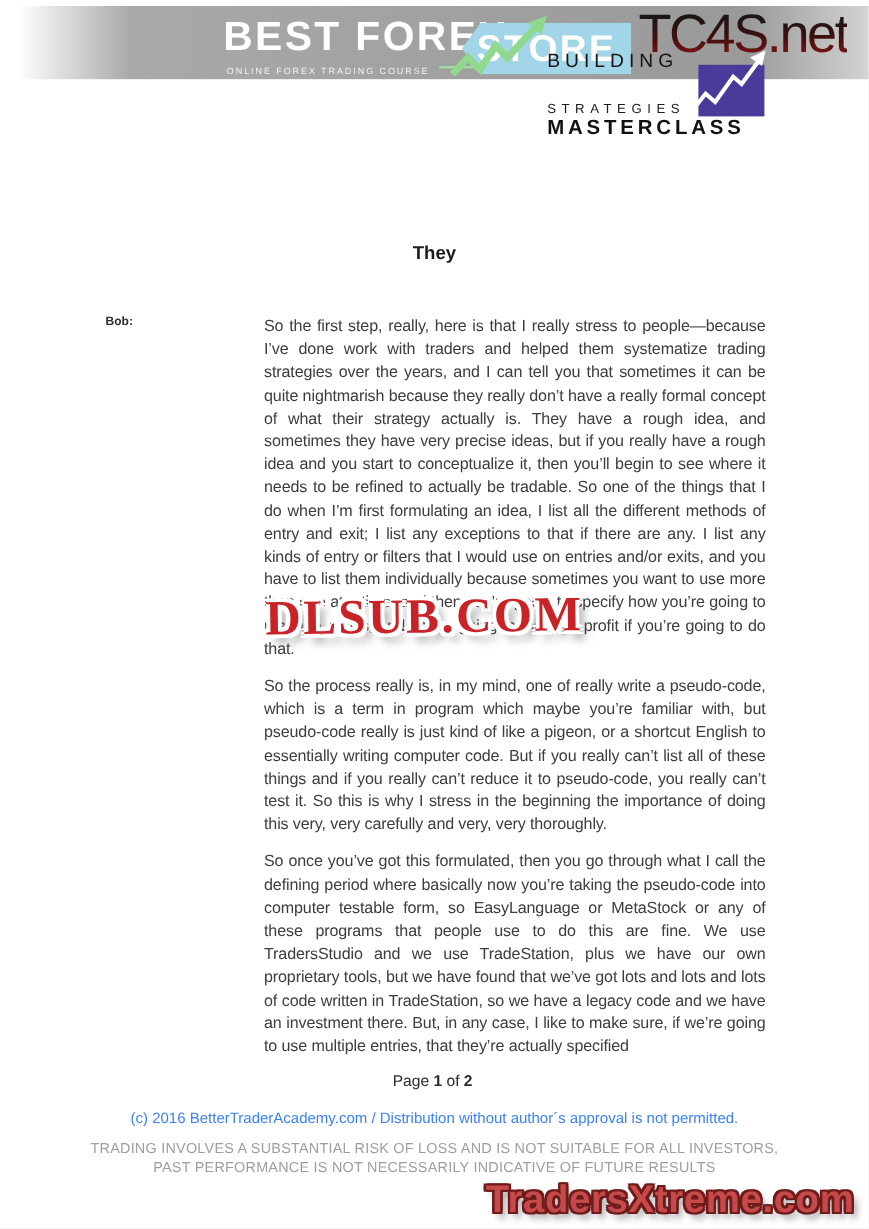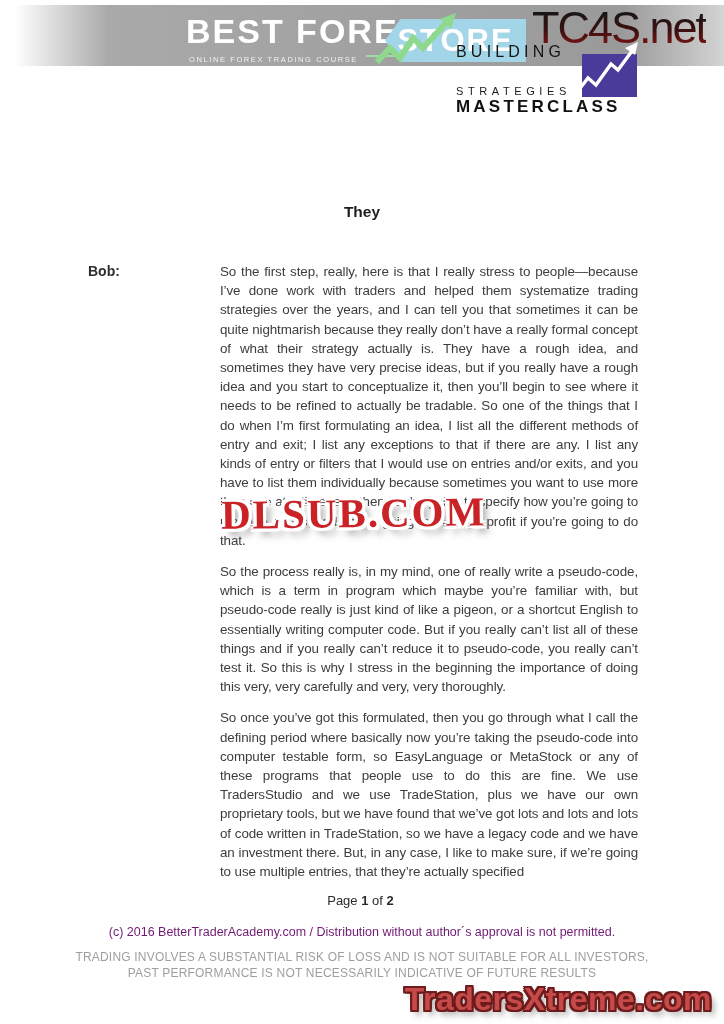--- a/index.html
+++ b/index.html
@@ -52,21 +52,21 @@
   
   .doc-title, .doc-subtitle {
     position:absolute; left:0; width:724px; text-align:center;
     font-weight:bold; color:#1c1c1c; font-size:15.5px;
   }
   .doc-title    { top:167px; }
   .doc-subtitle { top:203px; }
 
   
   .speaker {
-    position:absolute; left:88px; top:263px; font-size:14px; font-weight:bold; color:#2e2e2e;
+    position:absolute; left:88px; top:263px; font-size:10px; font-weight:bold; color:#2e2e2e;
   }
   .transcript {
     position:absolute; left:220px; top:262px; width:418px;
     font-size:13.4px; line-height:19.2px; text-align:justify;
     letter-spacing:-0.1px; color:#3d3d3d;
   }
   .transcript p { margin-bottom:12px; }
 
   
   .dlsub {
@@ -88,21 +88,21 @@
   }
 
   
   .page-line {
     position:absolute; left:0; top:893px; width:721px; text-align:center;
     font-size:13px; color:#2b2b2b;
   }
   .page-line b { font-weight:bold; }
   .copyright {
     position:absolute; left:0; top:925px; width:724px; text-align:center;
-    font-size:12.5px; color:#701a75;
+    font-size:12.5px; color:#3b82f6;
   }
   .disclaimer1, .disclaimer2 {
     position:absolute; left:0; width:724px; text-align:center;
     font-size:12px; color:#9e9e9e; letter-spacing:0.2px;
   }
   .disclaimer1 { top:950px; }
   .disclaimer2 { top:966px; }
 </style>
 </head>
 <body>

